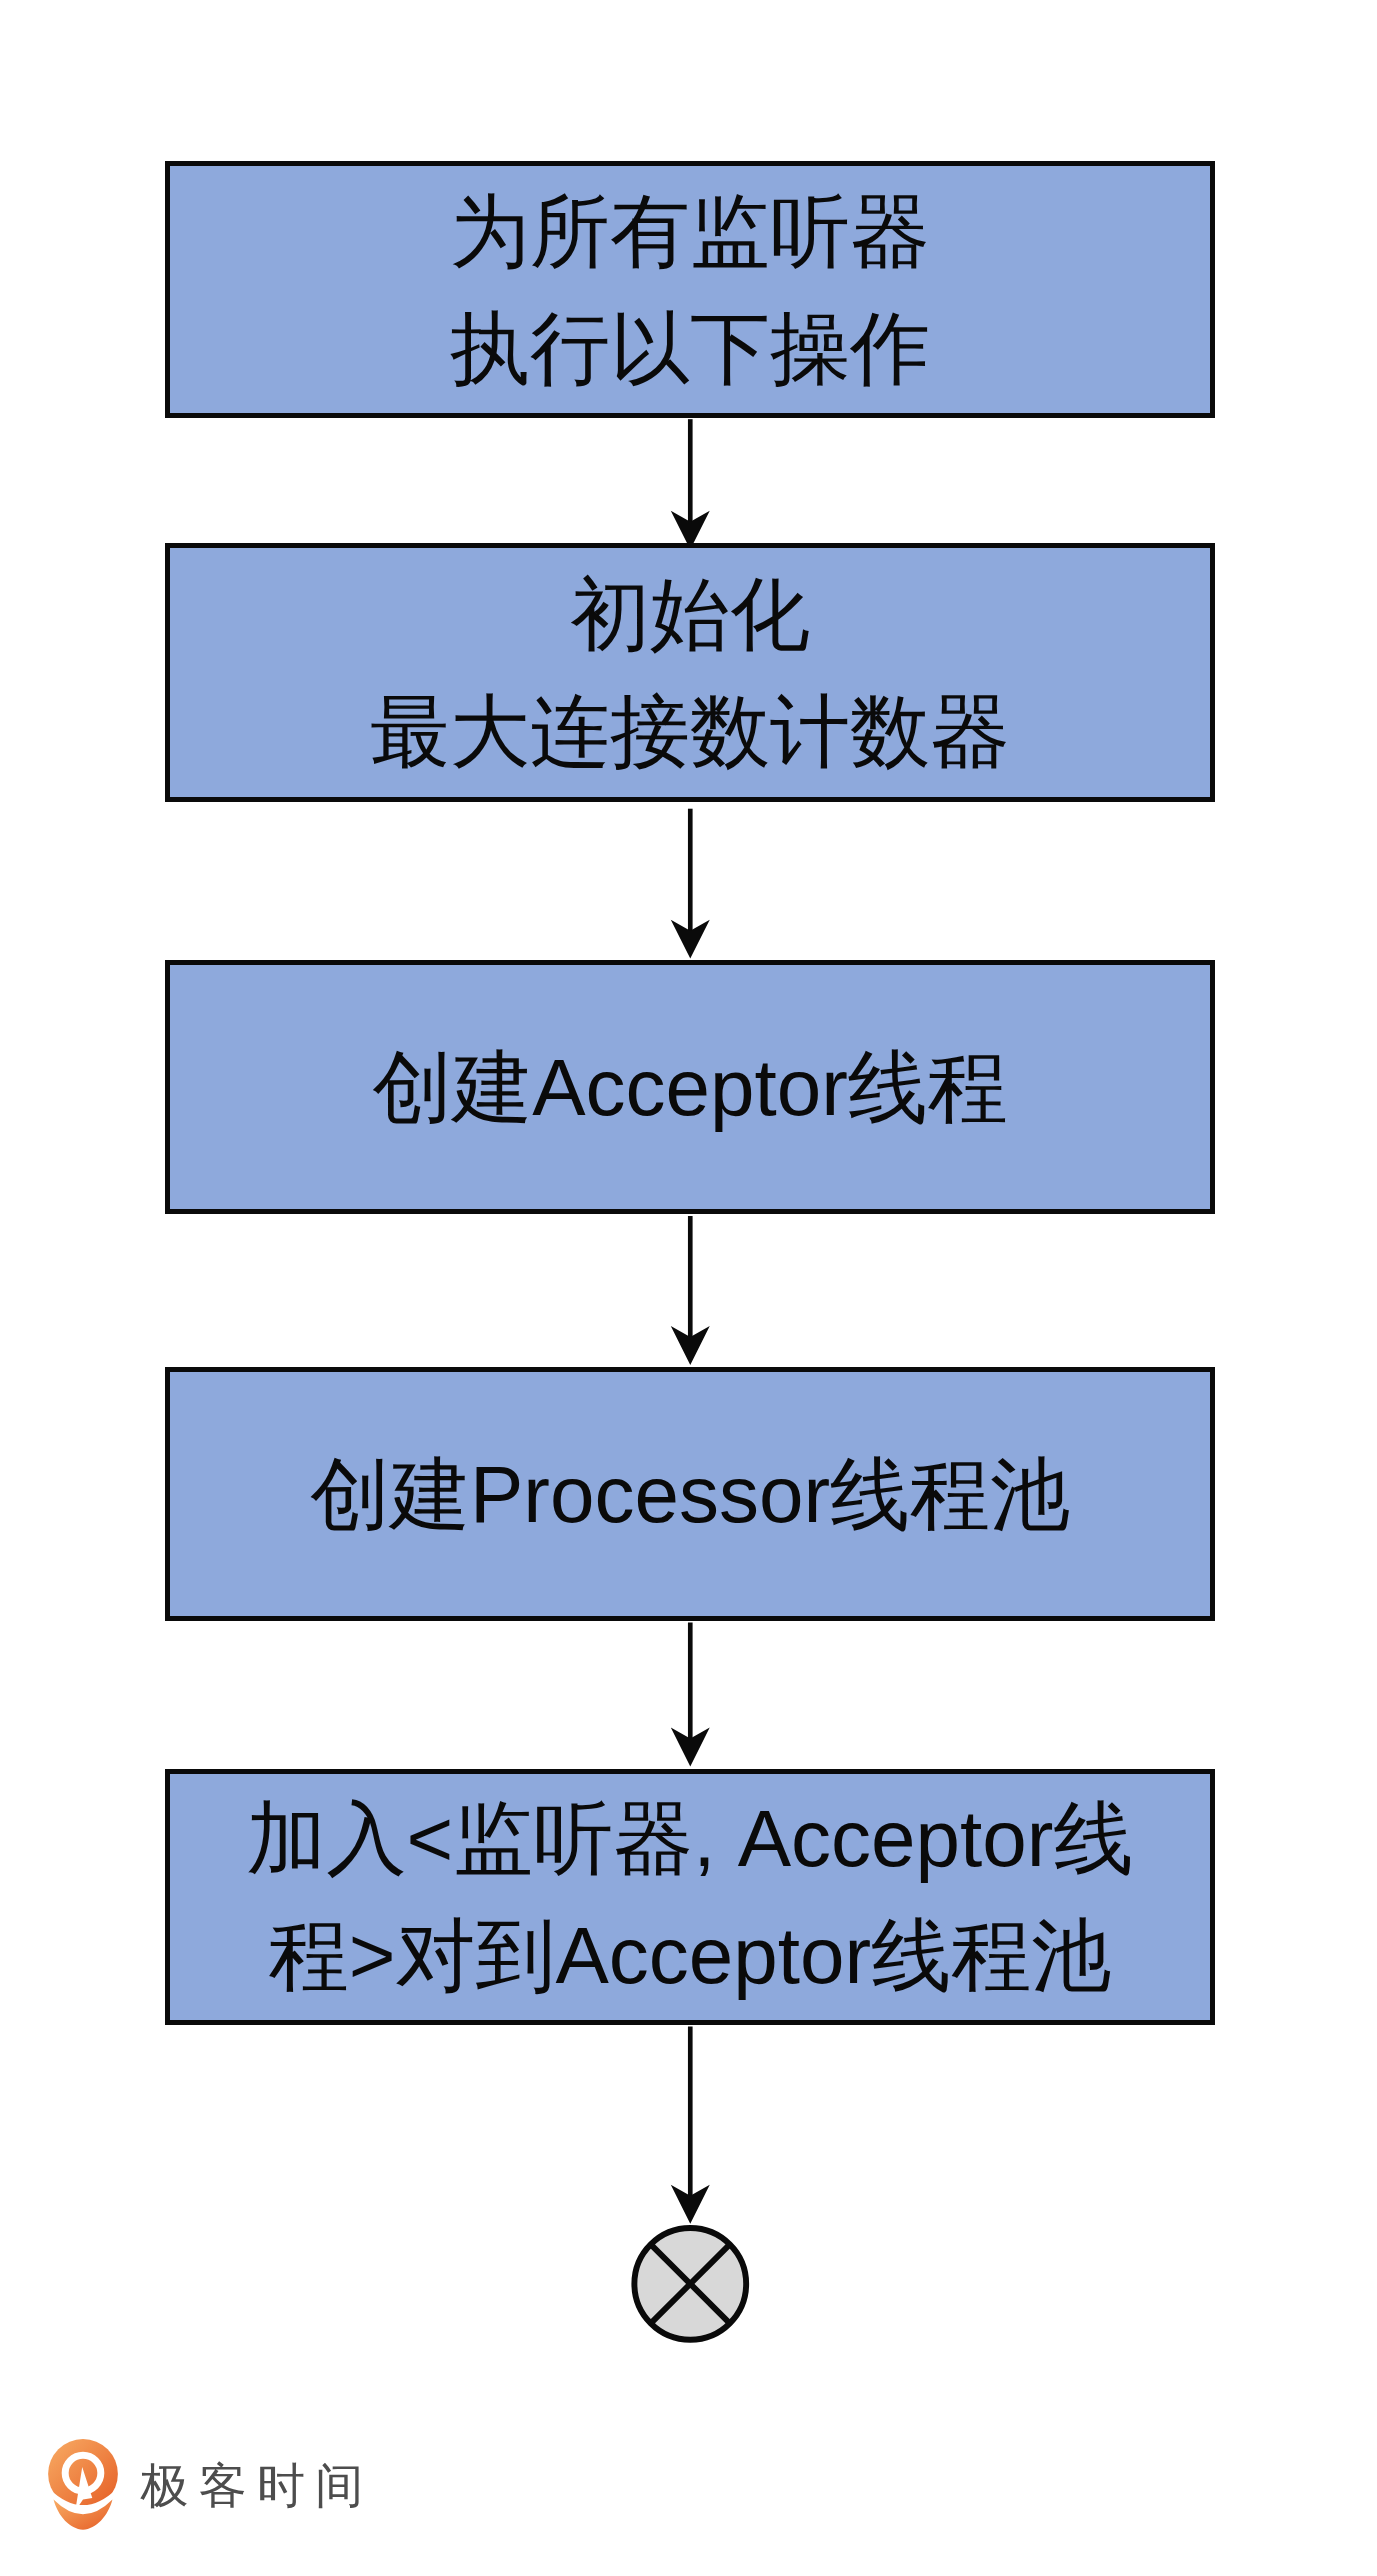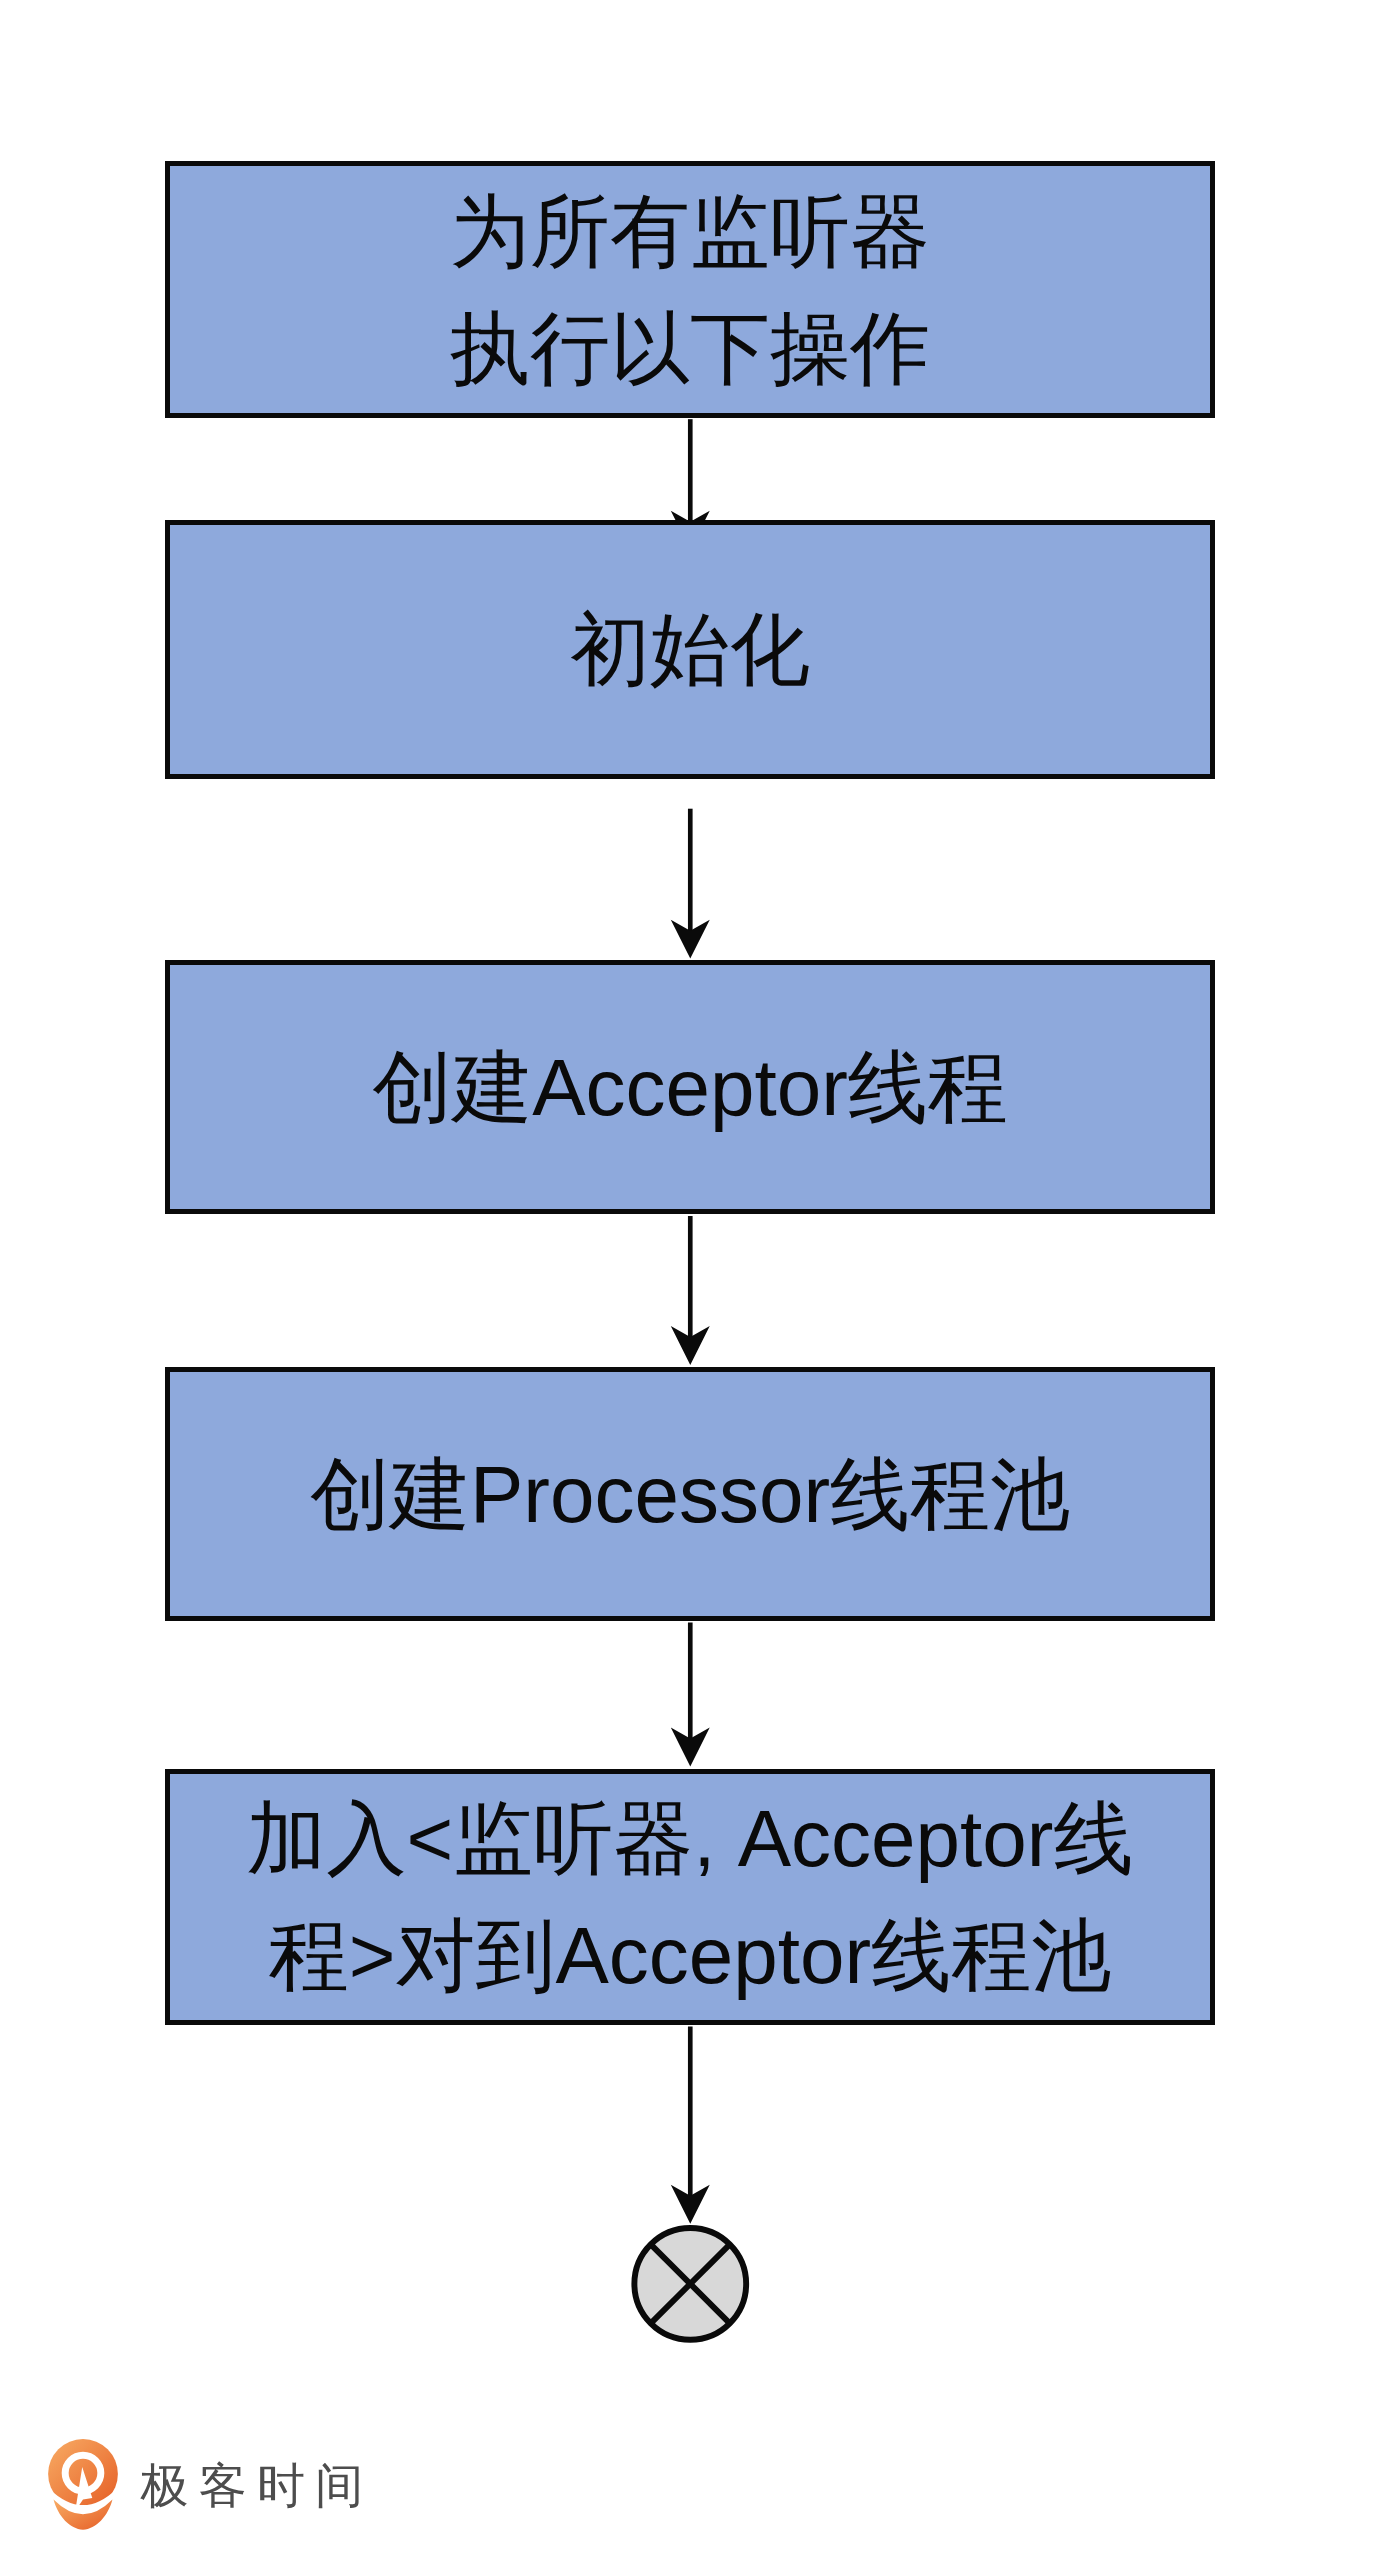--- a/index.html
+++ b/index.html
@@ -38,21 +38,21 @@
     flex-direction:column;
     justify-content:center;
     align-items:center;
     color:var(--box-text);
     font-size:80px;
     line-height:117px;
     font-weight:400;
     white-space:nowrap;
   }
   .b1{top:161px;height:257px;}
-  .b2{top:520px;height:259px;}
+  .b2{top:543px;height:259px;}
   .b3{top:960px;height:254px;}
   .b4{top:1367px;height:254px;}
   .b5{top:1769px;height:256px;}
   .footer{
     position:absolute;
     left:44px;
     top:2439px;
     height:93px;
     display:flex;
     align-items:center;
@@ -110,20 +110,21 @@
     </g>
   </svg>
 
   <div class="flow-box b1">
     <div>为所有监听器</div>
     <div>执行以下操作</div>
   </div>
 
   <div class="flow-box b2">
     <div>初始化</div>
+    <div>最大连接数计数器</div>
   </div>
 
   <div class="flow-box b3">
     <div>创建Acceptor线程</div>
   </div>
 
   <div class="flow-box b4">
     <div>创建Processor线程池</div>
   </div>
 

